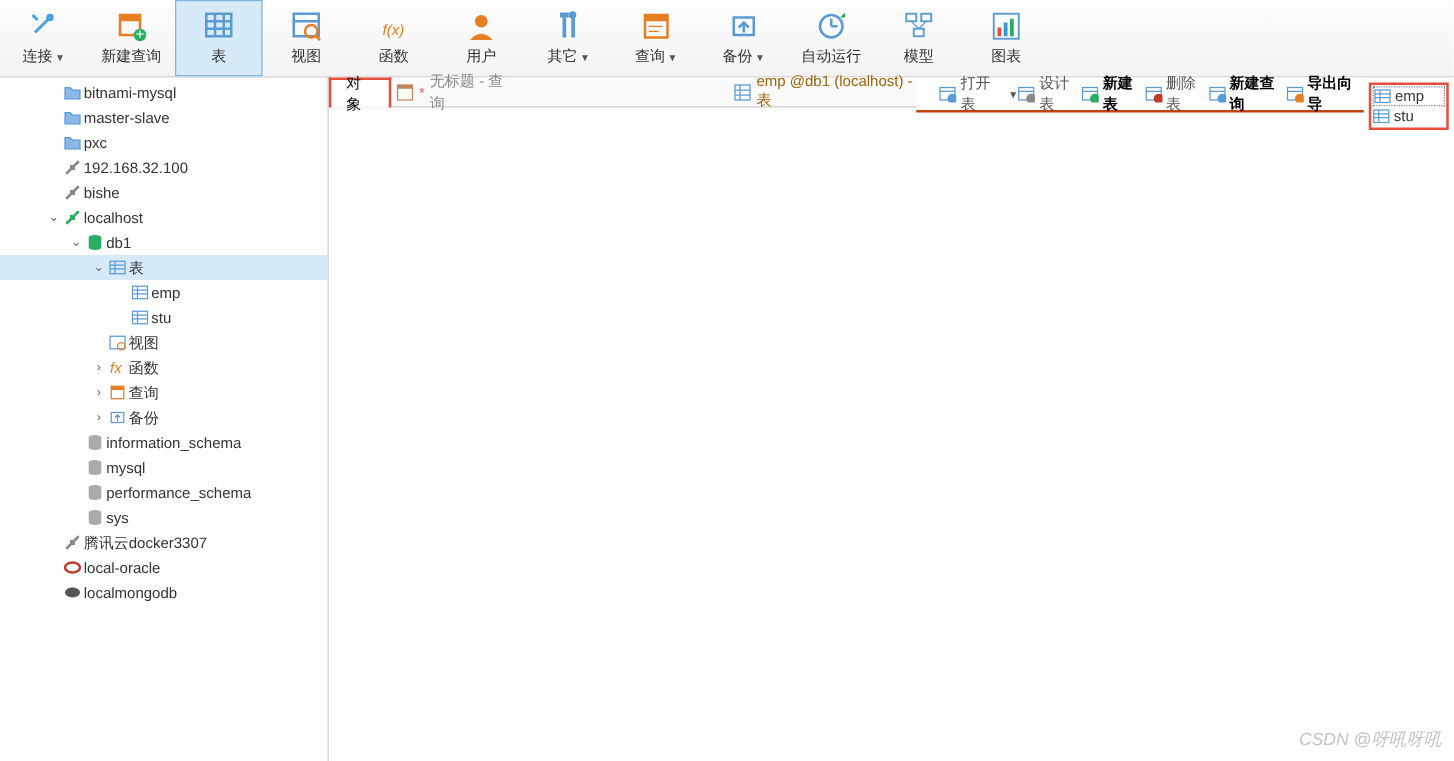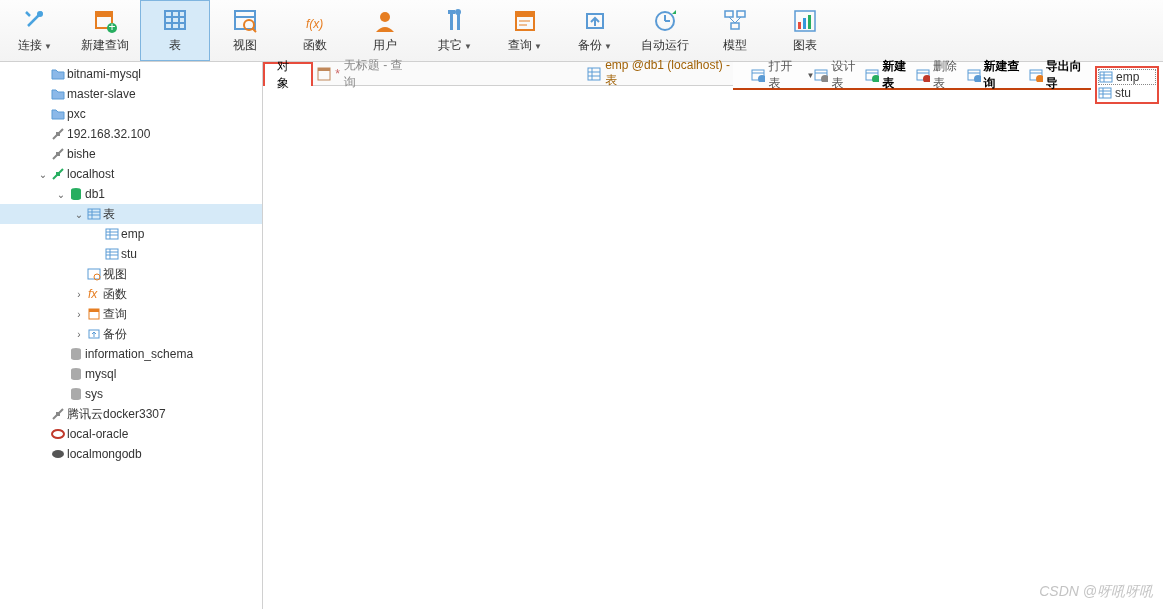--- a/index.html
+++ b/index.html
@@ -346,20 +346,31 @@
       </div>
       <div class="tree-row">
         <span class="spacer" style="width:22px"></span>
         <span class="exp"></span>
         <span class="ticon">
           <svg width="14" height="14">
             <ellipse cx="7" cy="3" rx="5" ry="2" fill="#aaa"></ellipse>
             <path d="M2 3 L2 11 A5 2 0 0 0 12 11 L12 3" fill="#aaa"></path>
           </svg>
         </span>
+        <span>performance_schema</span>
+      </div>
+      <div class="tree-row">
+        <span class="spacer" style="width:22px"></span>
+        <span class="exp"></span>
+        <span class="ticon">
+          <svg width="14" height="14">
+            <ellipse cx="7" cy="3" rx="5" ry="2" fill="#aaa"></ellipse>
+            <path d="M2 3 L2 11 A5 2 0 0 0 12 11 L12 3" fill="#aaa"></path>
+          </svg>
+        </span>
         <span>sys</span>
       </div>
       <div class="tree-row">
         <span class="spacer" style="width:4px"></span>
         <span class="exp"></span>
         <span class="ticon">
           <svg width="14" height="14">
             <path d="M2 12 L6 8 M8 6 L12 2" stroke="#888" stroke-width="2"></path>
             <rect x="5" y="5" width="4" height="4" fill="#888"></rect>
           </svg>

